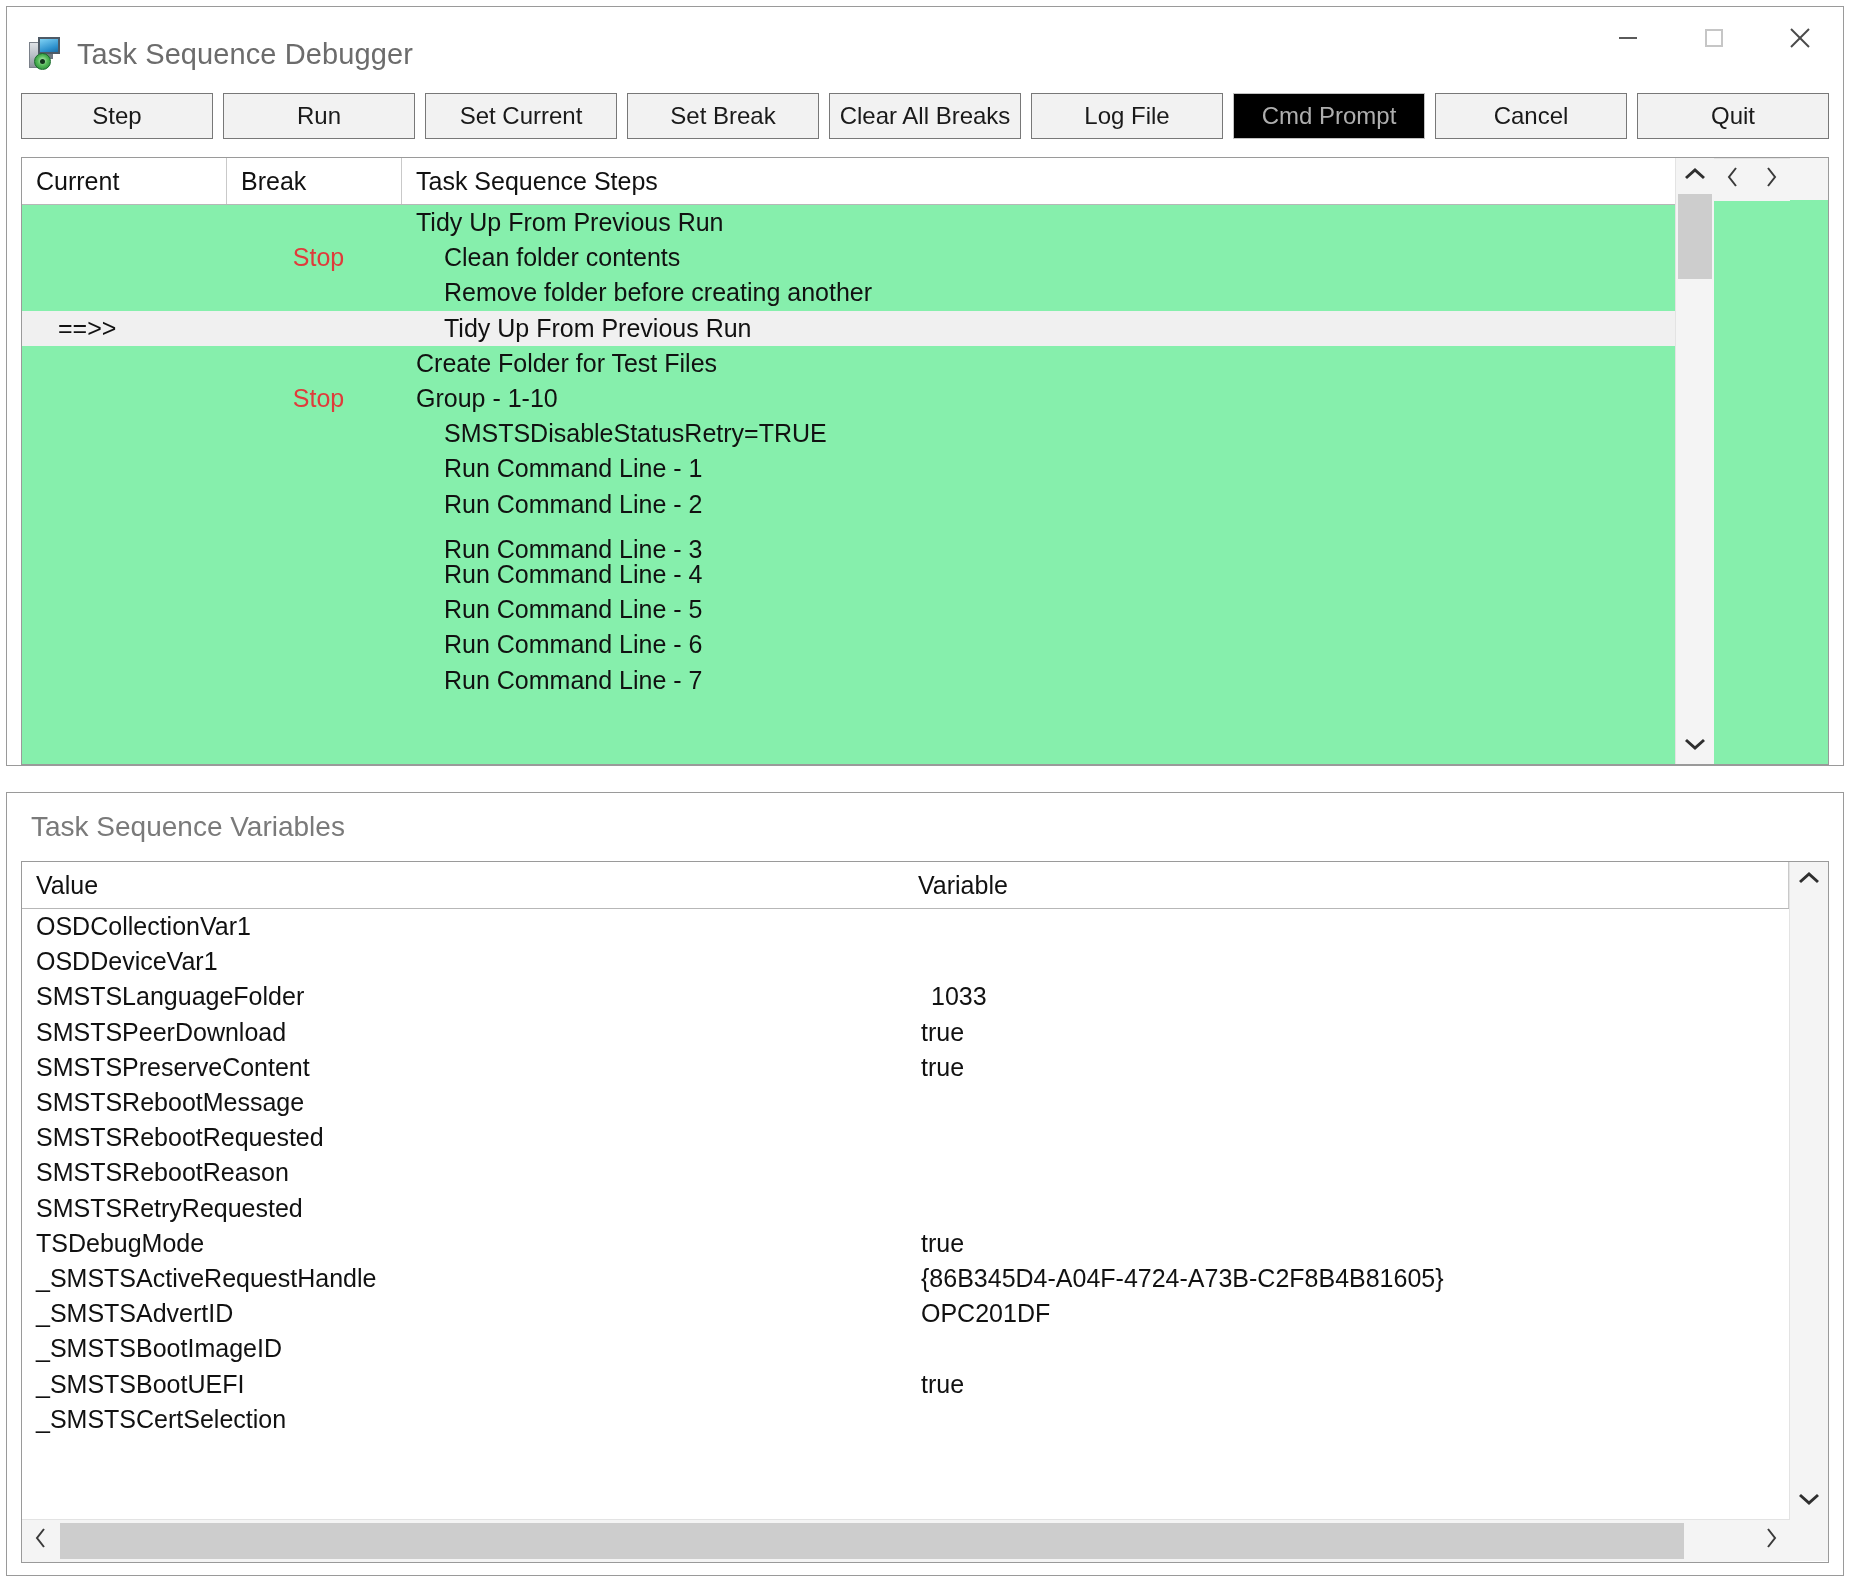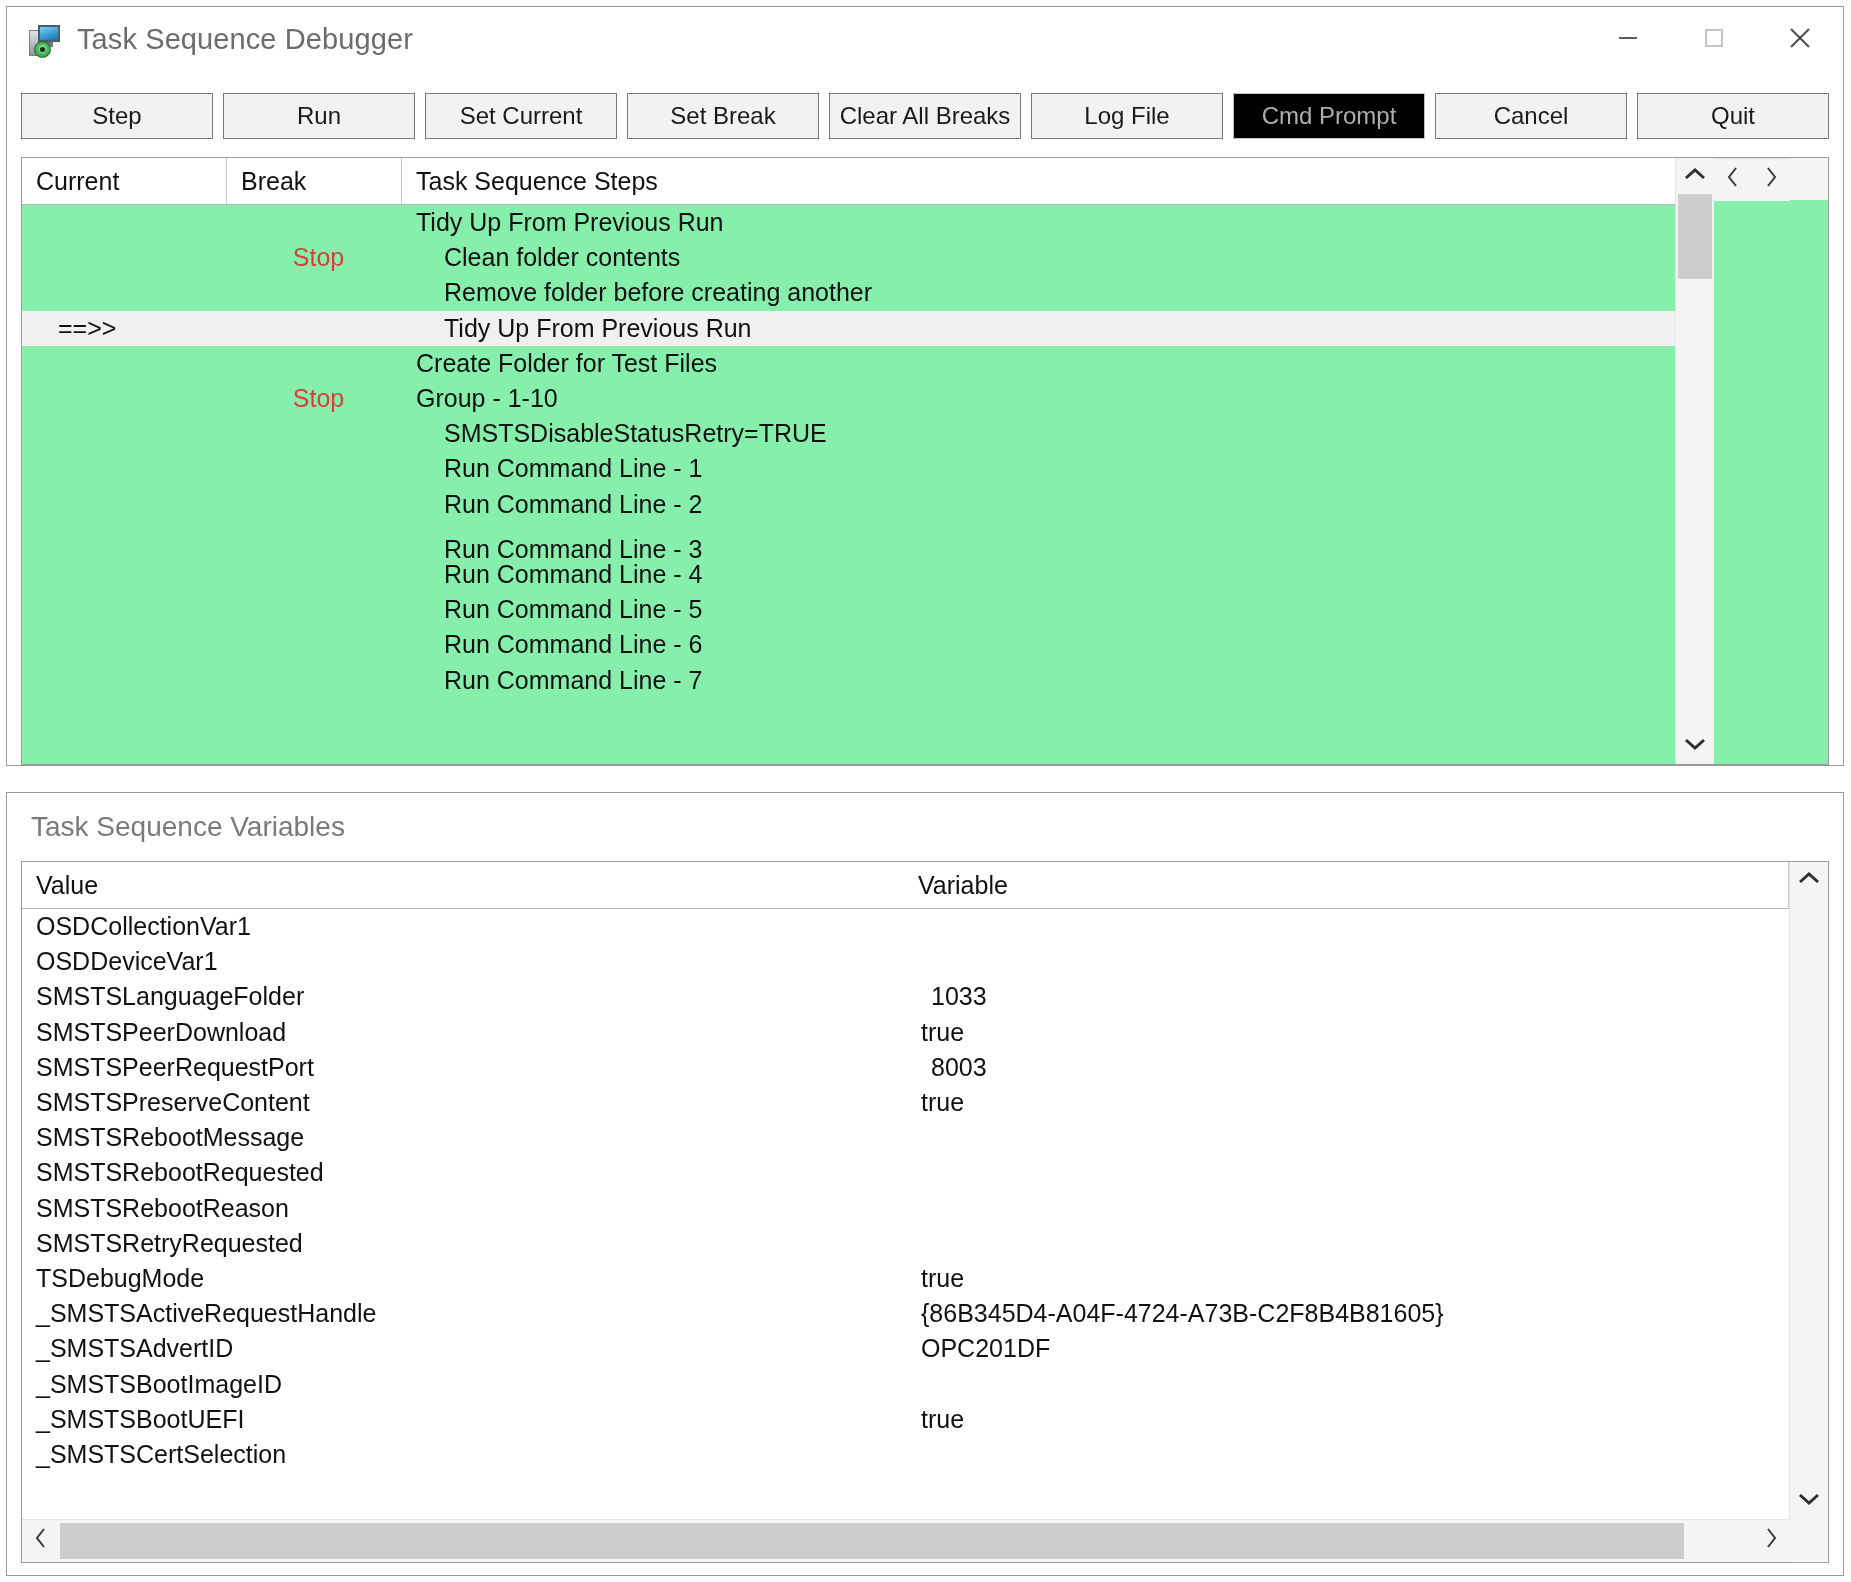--- a/index.html
+++ b/index.html
@@ -32,21 +32,21 @@
   .titlebar {
     height: 78px;
     flex: none;
     display: flex;
     align-items: flex-start;
     background: #ffffff;
     position: relative;
   }
   .title-left {
     display: flex;
-    align-items: flex-start;
+    align-items: flex-end;
     padding-left: 22px;
     padding-top: 16px;
     height: 48px;
   }
   .app-icon {
     width: 36px;
     height: 36px;
     position: relative;
     flex: none;
     margin-right: 12px;
@@ -496,24 +496,20 @@
             </div>
             <div class="lv-row">
               <div class="cell cell-var">SMSTSLanguageFolder</div>
               <div class="cell cell-value indent">1033</div>
             </div>
             <div class="lv-row">
               <div class="cell cell-var">SMSTSPeerDownload</div>
               <div class="cell cell-value">true</div>
             </div>
             <div class="lv-row">
-              <div class="cell cell-var">SMSTSPeerRequestPort</div>
-              <div class="cell cell-value indent">8003</div>
-            </div>
-            <div class="lv-row">
               <div class="cell cell-var">SMSTSPreserveContent</div>
               <div class="cell cell-value">true</div>
             </div>
             <div class="lv-row">
               <div class="cell cell-var">SMSTSRebootMessage</div>
               <div class="cell cell-value"></div>
             </div>
             <div class="lv-row">
               <div class="cell cell-var">SMSTSRebootRequested</div>
               <div class="cell cell-value"></div>

